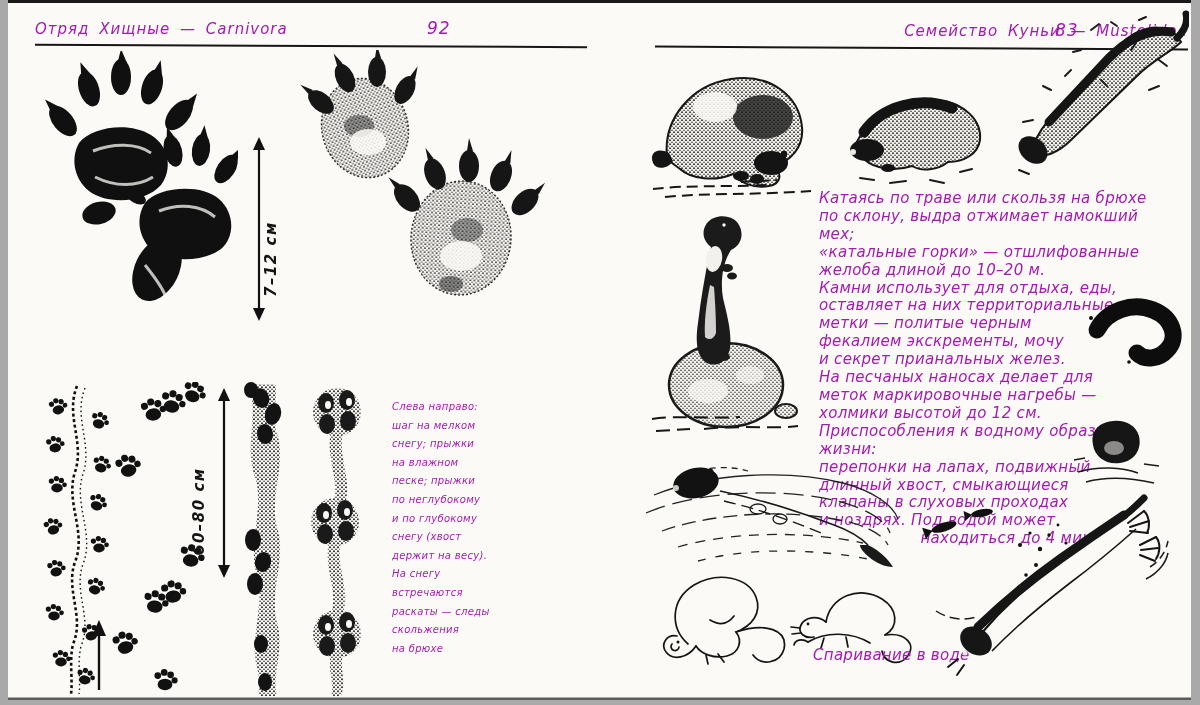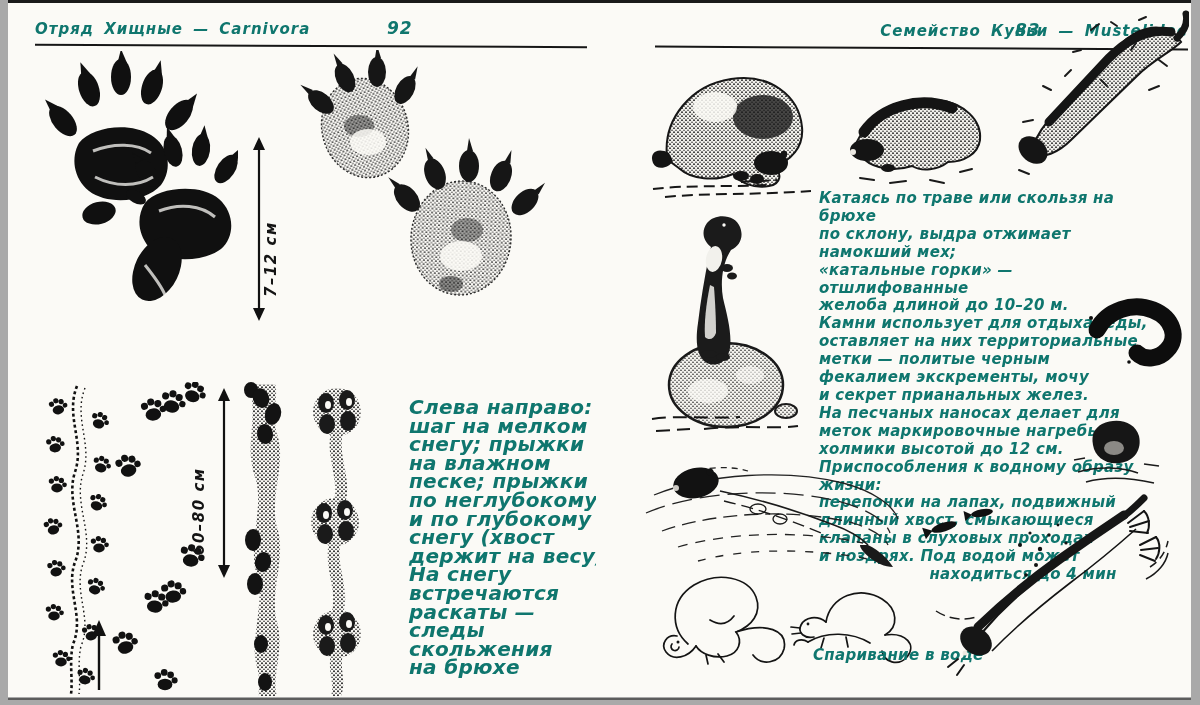--- a/index.html
+++ b/index.html
@@ -4,26 +4,26 @@
 <style>
   html,body{margin:0;padding:0;background:#8f8f8f;}
   .stage{position:relative;width:1200px;height:705px;background:#a9a9a9;overflow:hidden;
          font-family:"DejaVu Sans","Liberation Sans",sans-serif;}
   .page{position:absolute;top:3px;height:694px;background:#fbfaf6;}
   .page-left{left:8px;width:588px;}
   .page-right{left:596px;width:595px;}
   .topline{position:absolute;left:8px;top:0;width:1183px;height:3px;background:#1a1a1a;}
   .botline{position:absolute;left:8px;top:698px;width:1183px;height:2px;background:#5c5c5c;}
   .abs{position:absolute;}
-  .txt{font-style:italic;font-weight:bold;color:#0f766e;letter-spacing:.3px;}
+  .txt{font-style:italic;font-weight:normal;color:#a21caf;letter-spacing:.3px;}
   .hdr{font-size:15px;letter-spacing:1px;word-spacing:4px;white-space:nowrap;}
-  .pagenum{font-size:17px;letter-spacing:1px;}
+  .pagenum{font-size:17px;letter-spacing:1px;margin-left:40px;}
   .rule{position:absolute;height:2px;background:#161616;}
   .cap{font-size:15px;line-height:20px;white-space:pre-wrap;}
-  .side{font-size:20px;line-height:18.6px;white-space:pre-wrap;margin-left:17px;}
+  .side{font-size:10px;line-height:18.6px;white-space:pre-wrap;}
   .bodytxt{font-size:15px;line-height:17.9px;white-space:pre-wrap;margin-left:19px;}
   .vlab{position:absolute;writing-mode:vertical-rl;transform:rotate(180deg);
         font-size:15px;font-style:italic;font-weight:bold;letter-spacing:1.5px;color:#141414;}
   svg{display:block;}
 </style>
 </head>
 <body>
 
 <div class="stage">
   <div class="topline"></div>

